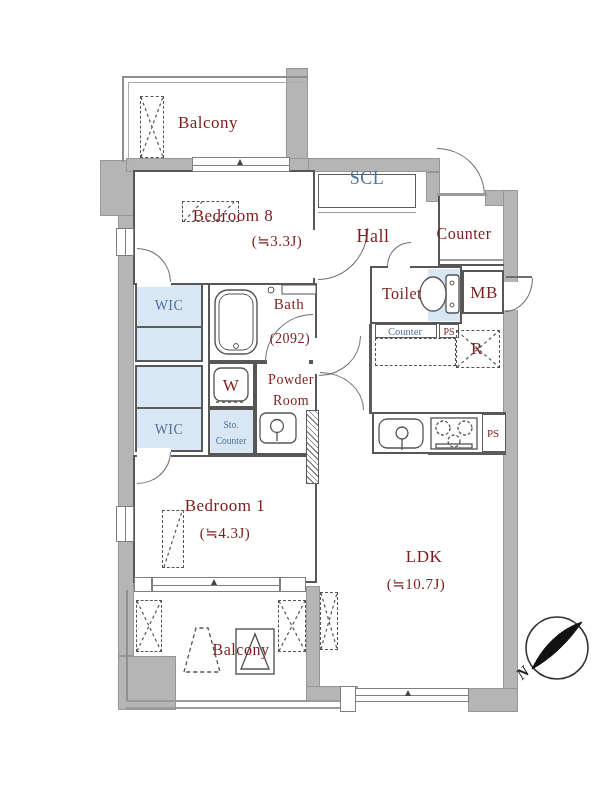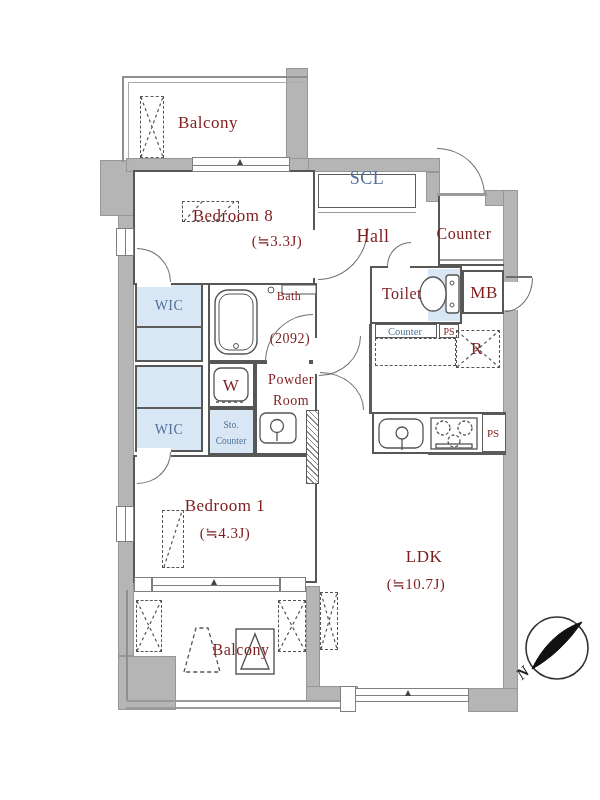--- a/index.html
+++ b/index.html
@@ -210,21 +210,21 @@
   <div class="lbl" style="left:233px;top:241px;font-size:15px;margin-left:44px;">(≒3.3J)</div>
   <div class="lbl bluetext" style="left:367px;top:178px;font-size:18px;">SCL</div>
   <div class="lbl" style="left:373px;top:236px;font-size:18px;">Hall</div>
   <div class="lbl" style="left:464px;top:234px;font-size:16px;">Counter</div>
   <div class="lbl" style="left:402px;top:294px;font-size:16px;">Toilet</div>
   <div class="lbl" style="left:484px;top:293px;font-size:17px;">MB</div>
   <div class="lbl bluetext" style="left:405px;top:331px;font-size:10.5px;letter-spacing:0;">Counter</div>
   <div class="lbl" style="left:449px;top:331px;font-size:10px;letter-spacing:0;">PS</div>
   <div class="lbl" style="left:477px;top:349px;font-size:17px;">R</div>
   <div class="lbl bluetext" style="left:169px;top:306px;font-size:14px;">WIC</div>
-  <div class="lbl" style="left:289px;top:296px;font-size:12px;">Bath</div>
+  <div class="lbl" style="left:289px;top:304px;font-size:15px;">Bath</div>
   <div class="lbl" style="left:290px;top:339px;font-size:14px;">(2092)</div>
   <div class="lbl" style="left:231px;top:386px;font-size:17px;">W</div>
   <div class="lbl" style="left:291px;top:380px;font-size:14px;">Powder</div>
   <div class="lbl" style="left:291px;top:401px;font-size:14px;">Room</div>
   <div class="lbl bluetext" style="left:231px;top:425px;font-size:9.5px;letter-spacing:0;">Sto.</div>
   <div class="lbl bluetext" style="left:231px;top:441px;font-size:9.5px;letter-spacing:0;">Counter</div>
   <div class="lbl bluetext" style="left:169px;top:430px;font-size:14px;">WIC</div>
   <div class="lbl" style="left:225px;top:506px;font-size:17px;">Bedroom 1</div>
   <div class="lbl" style="left:225px;top:533px;font-size:15px;">(≒4.3J)</div>
   <div class="lbl" style="left:424px;top:557px;font-size:17px;text-align:center;">LDK</div>

